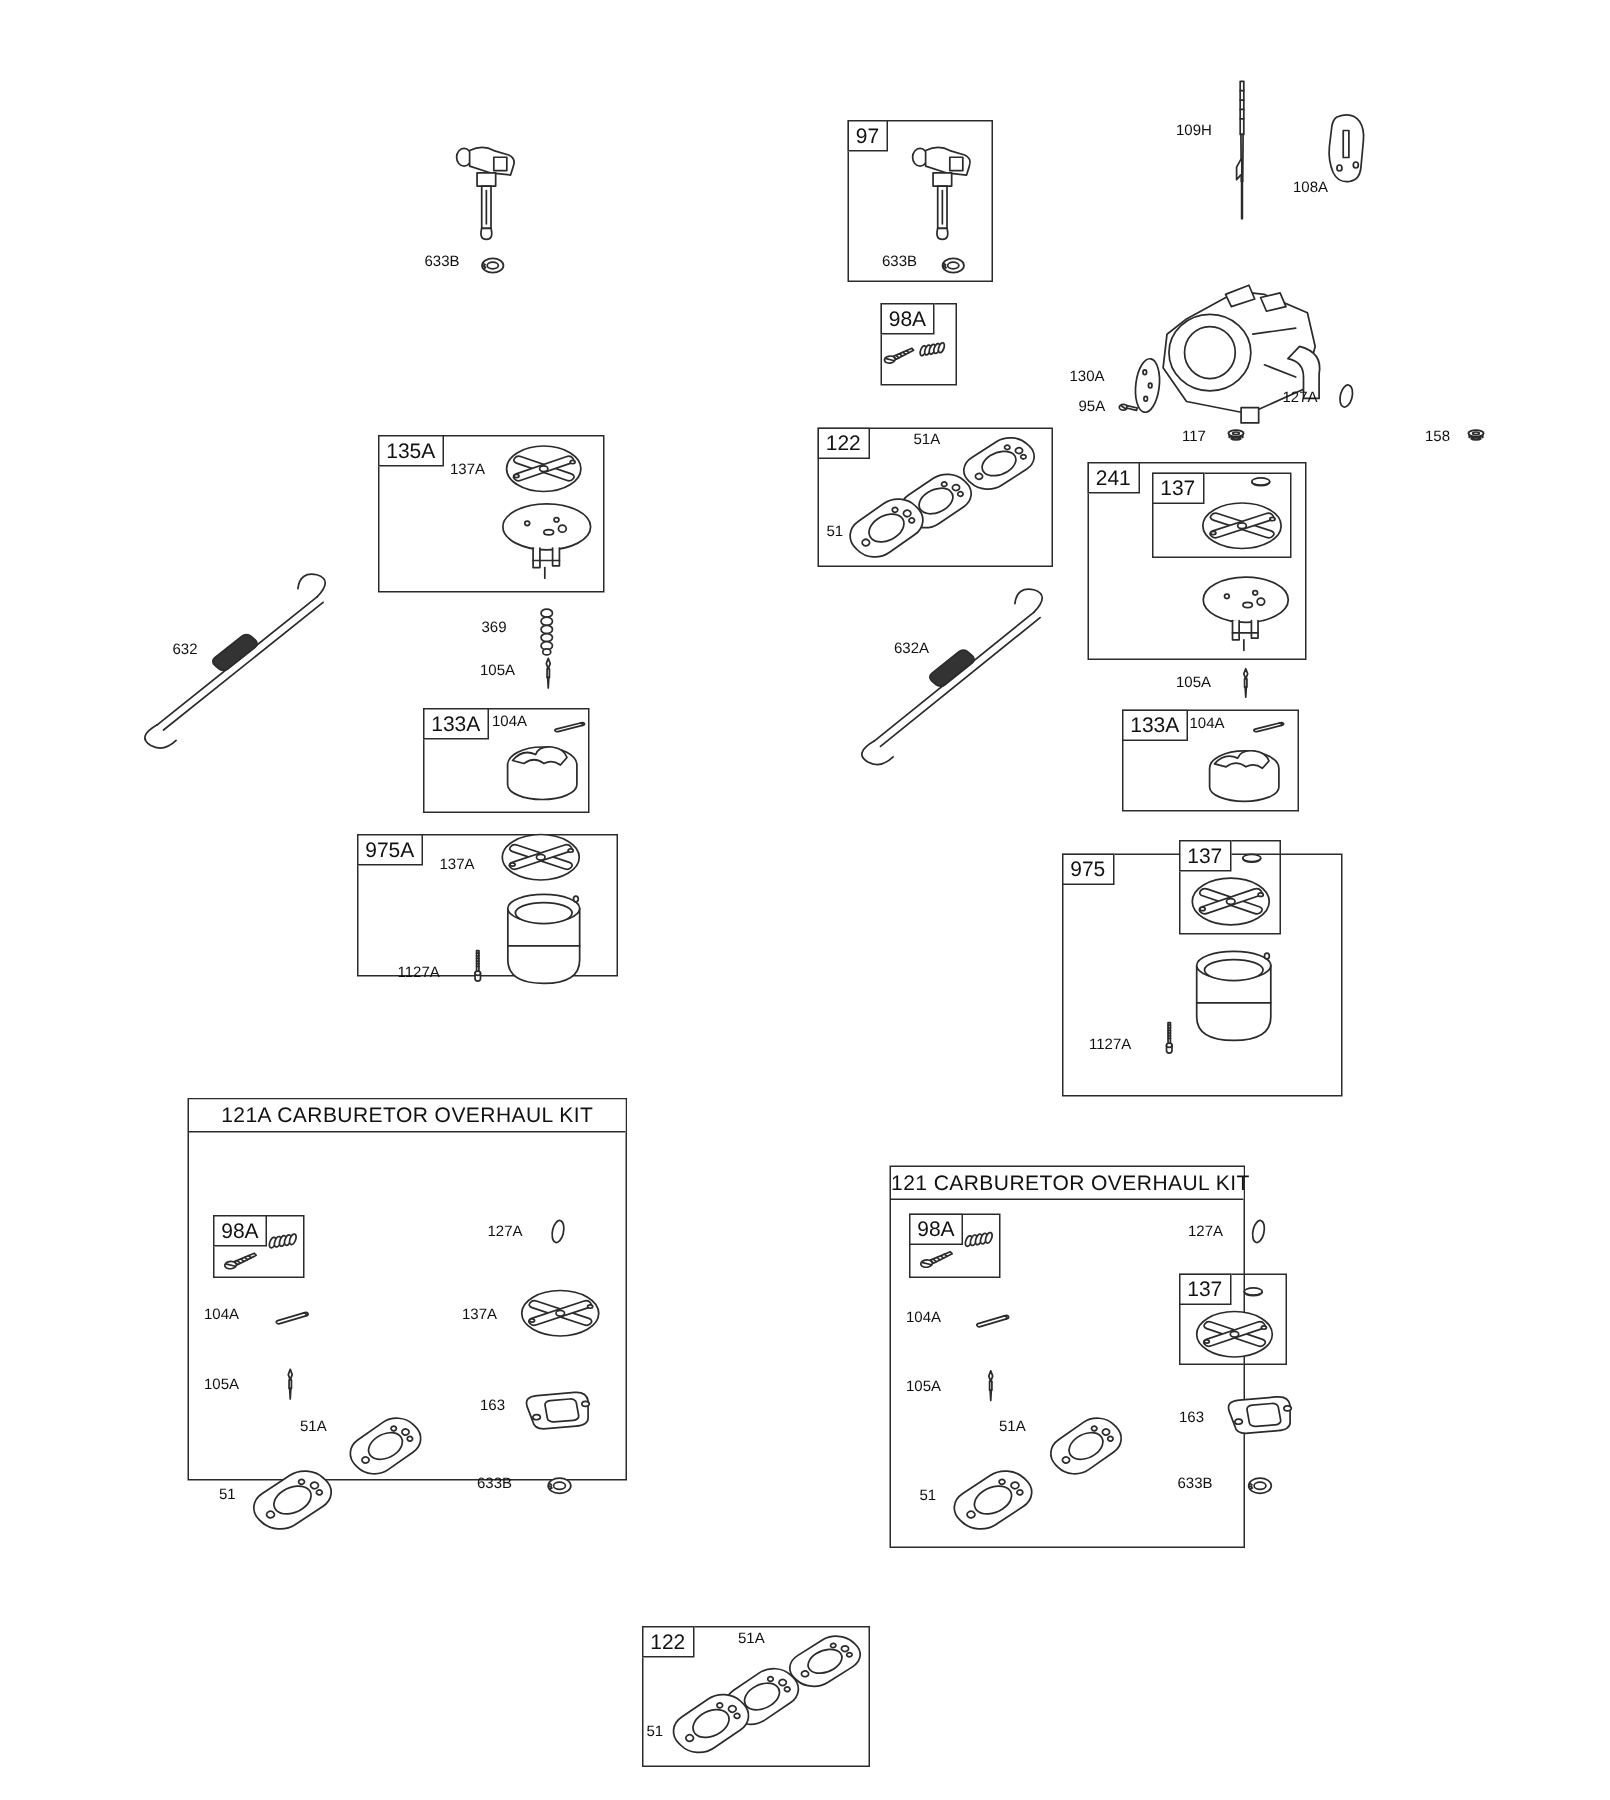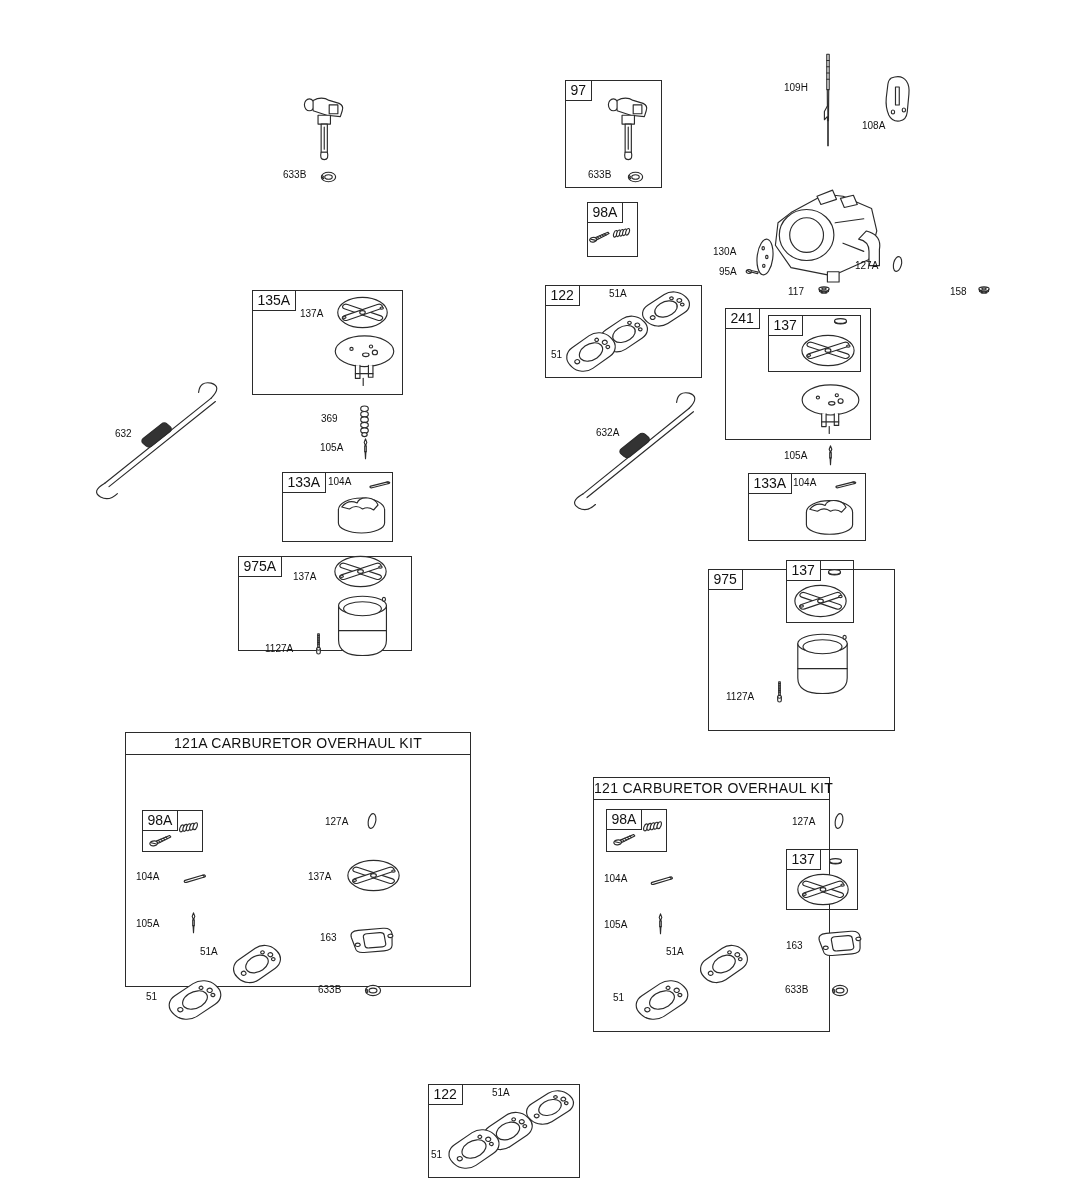--- a/index.html
+++ b/index.html
@@ -97,21 +97,21 @@
     </div>
     <div class="gbox" style="left: 606px; top: 809px; width: 61px; height: 43px;">
       <div class="tab">98A</div>
     </div>
     <div class="gbox" style="left: 786px; top: 849px; width: 72px; height: 61px;">
       <div class="tab">137</div>
     </div>
     <div class="gbox" style="left: 428px; top: 1084px; width: 152px; height: 94px;">
       <div class="tab">122</div>
     </div>
-    <div class="gbox" style="left: 125px; top: 732px; width: 346px; height: 255px;">
+    <div class="gbox" style="left: 125px; top: 732px; width: 293px; height: 255px;">
       <div class="kit-title">121A CARBURETOR OVERHAUL KIT</div>
     </div>
     <div class="gbox" style="left: 593px; top: 777px; width: 237px; height: 255px;">
       <div class="kit-title">121 CARBURETOR OVERHAUL KIT</div>
     </div>
     <div class="icon" style="left: 292px; top: 93px; width: 62px; height: 74px;">
       <svg viewBox="0 0 100 100" preserveAspectRatio="none">
         <g fill="#fff">
           <circle cx="28" cy="16" r="8"></circle>
           <path d="M34 10 q14 -6 26 0 l16 4 q8 3 5 10 l-3 8 l-22 -2 l-22 -6 z"></path>

